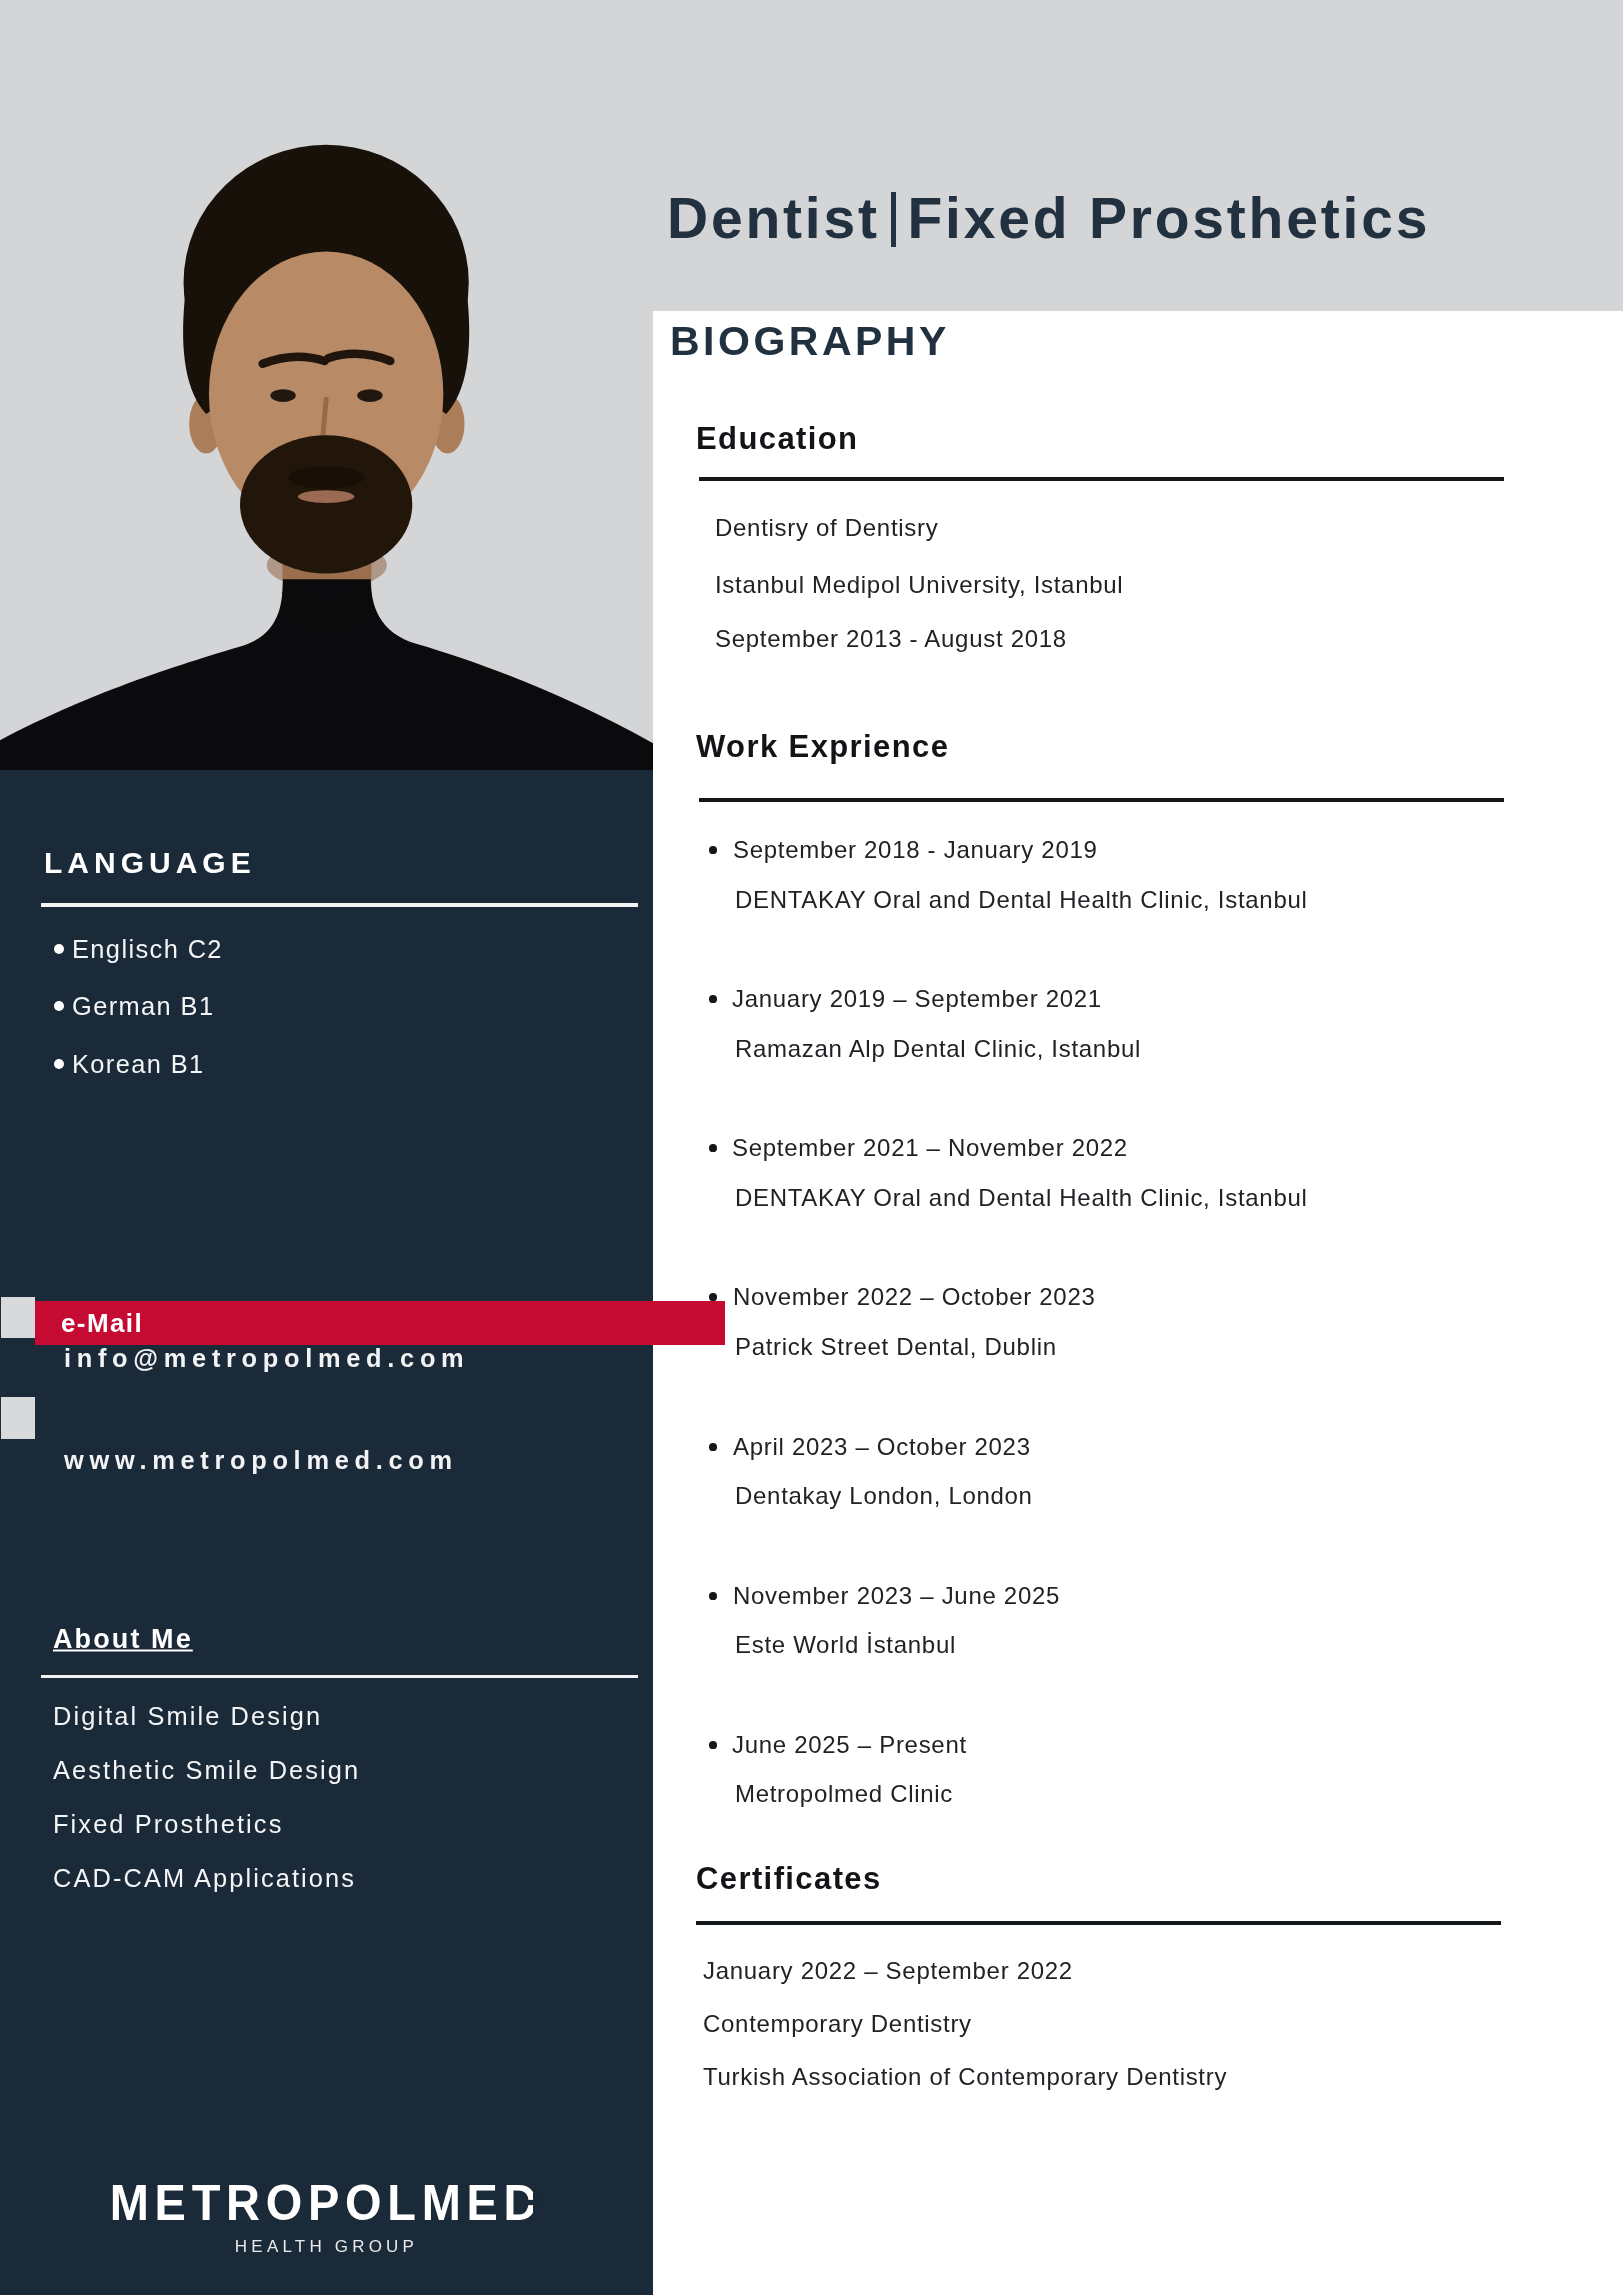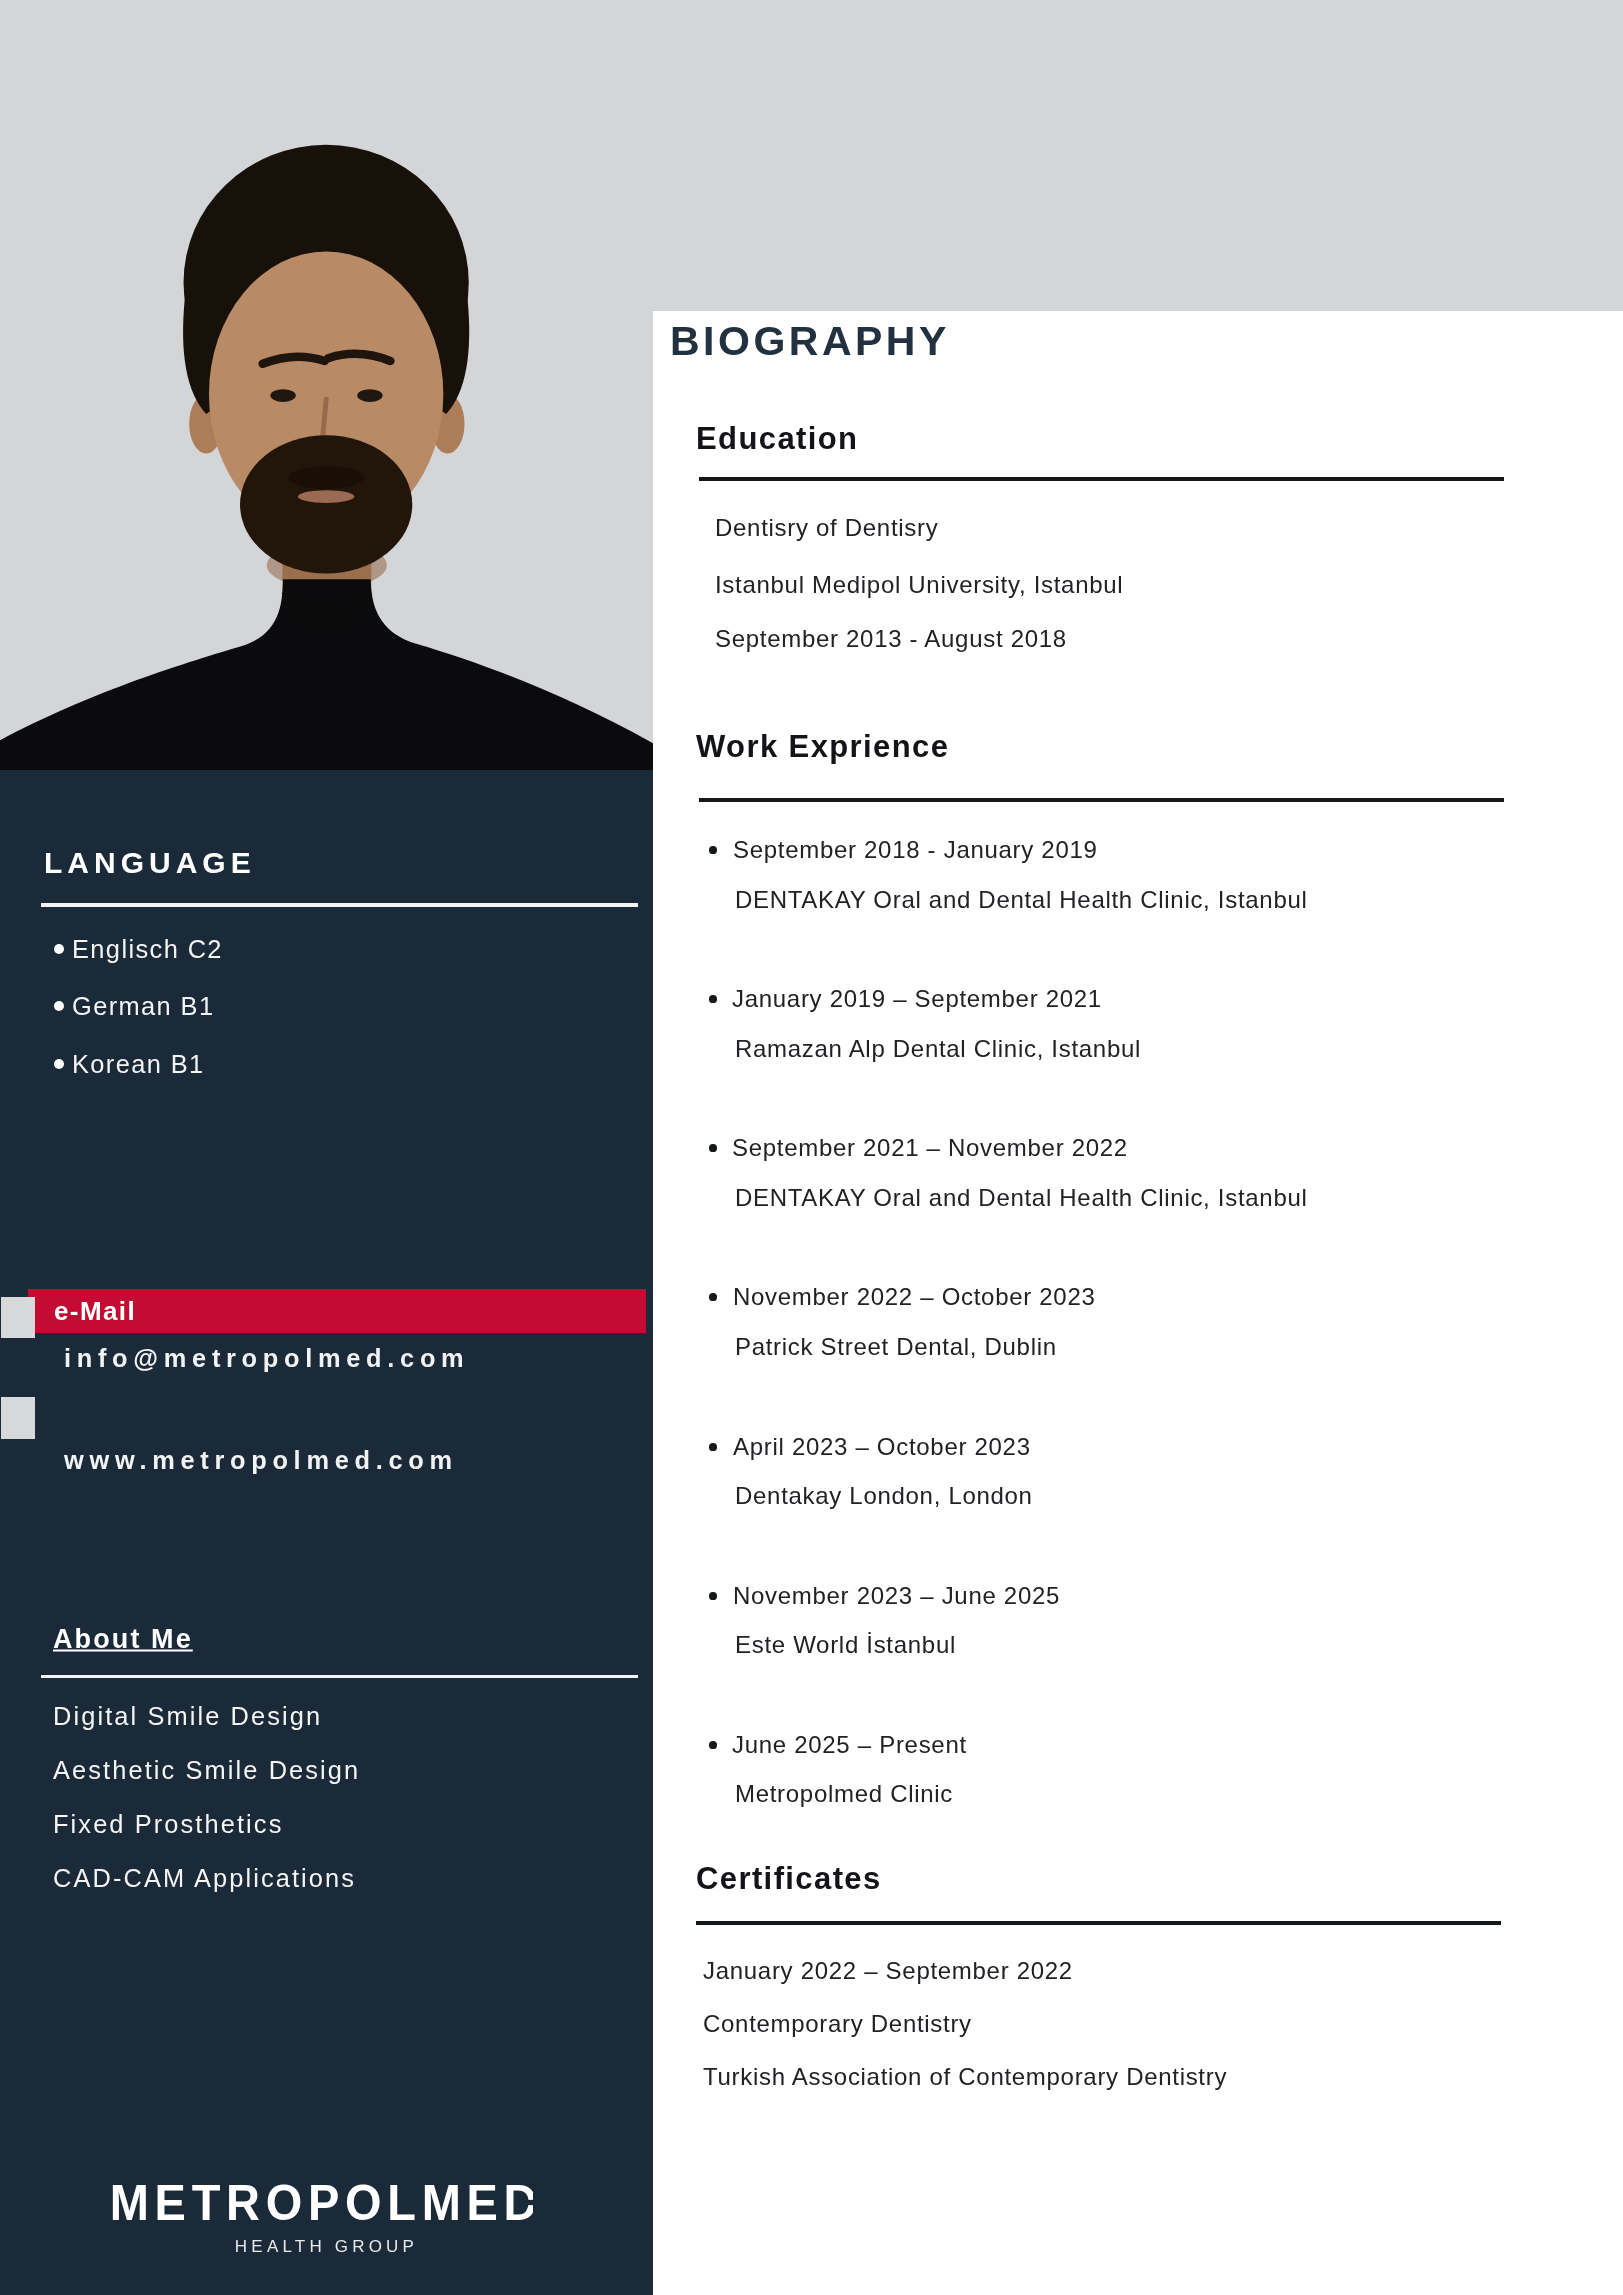--- a/index.html
+++ b/index.html
@@ -10,21 +10,21 @@
   
   .sidebar{position:absolute;left:0;top:0;width:653px;height:2295px;background:#1b2a38;}
   .photo{position:absolute;left:0;top:0;width:653px;height:770px;background:#d4d5d7;overflow:hidden;}
   .photo svg{display:block;width:100%;height:100%;}
   .lang-heading{position:absolute;left:44px;top:863px;transform:translateY(-50%);
     color:#fff;font-size:30px;font-weight:700;letter-spacing:5px;white-space:nowrap;}
   .rule-light{position:absolute;left:41px;width:597px;height:3.5px;background:#f2f3f4;}
   .lang-item,.about-item{position:absolute;left:72px;transform:translateY(-50%);
     color:#f4f5f6;font-size:25.4px;font-weight:400;letter-spacing:1.4px;white-space:nowrap;}
   .dot{position:absolute;width:10px;height:10px;border-radius:50%;background:#ffffff;transform:translateY(-50%);}
-  .banner{position:absolute;left:28px;width:618px;background:#c50b31;}
+  .banner{position:absolute;left:35px;width:690px;background:#c50b31;margin-top:12px;}
   .banner .label{position:absolute;top:50%;transform:translateY(-50%);
     color:#ffffff;font-weight:700;font-size:26px;letter-spacing:1.4px;white-space:nowrap;}
   .tab{position:absolute;left:1.4px;width:34px;background:#d8d9da;}
   .contact-value{position:absolute;left:64px;transform:translateY(-50%);
     color:#f2f3f4;font-size:25.4px;font-weight:700;letter-spacing:5.7px;white-space:nowrap;}
   .about-heading{position:absolute;left:53px;transform:translateY(-50%);
     color:#ffffff;font-size:27px;font-weight:700;letter-spacing:2.1px;white-space:nowrap;}
   .about-item{left:53px;letter-spacing:2.1px;}
   .logo{position:absolute;left:0;top:2175px;width:653px;text-align:center;color:#ffffff;}
   .wordmark{position:relative;display:inline-block;font-size:47px;font-weight:700;letter-spacing:5.7px;
@@ -118,20 +118,23 @@
     <div class="about-item" style="top:1824px;">Fixed Prosthetics</div>
     <div class="about-item" style="top:1878px;">CAD-CAM Applications</div>
 
     <div class="logo">
       <span class="wordmark"><span>METROPOLME</span><span class="logo-d"><span>D</span><span class="logo-cross"></span></span></span>
       <div class="tagline">HEALTH GROUP</div>
     </div>
   </div>
 
   <div class="band"></div>
+  <div class="title-line1">
+    <span>Dentist</span><span class="title-bar"></span><span>Fixed Prosthetics</span>
+  </div>
   <div class="biography">BIOGRAPHY</div>
 
   <div class="sec-heading" style="top:439px;">Education</div>
   <div class="rule-dark" style="top:477px;"></div>
   <div class="body-line" style="left:715px;top:528px;">Dentisry of Dentisry</div>
   <div class="body-line" style="left:715px;top:585px;">Istanbul Medipol University, Istanbul</div>
   <div class="body-line" style="left:715px;top:639px;">September 2013 - August 2018</div>
 
   <div class="sec-heading" style="top:747px;">Work Exprience</div>
   <div class="rule-dark" style="top:798px;"></div>

